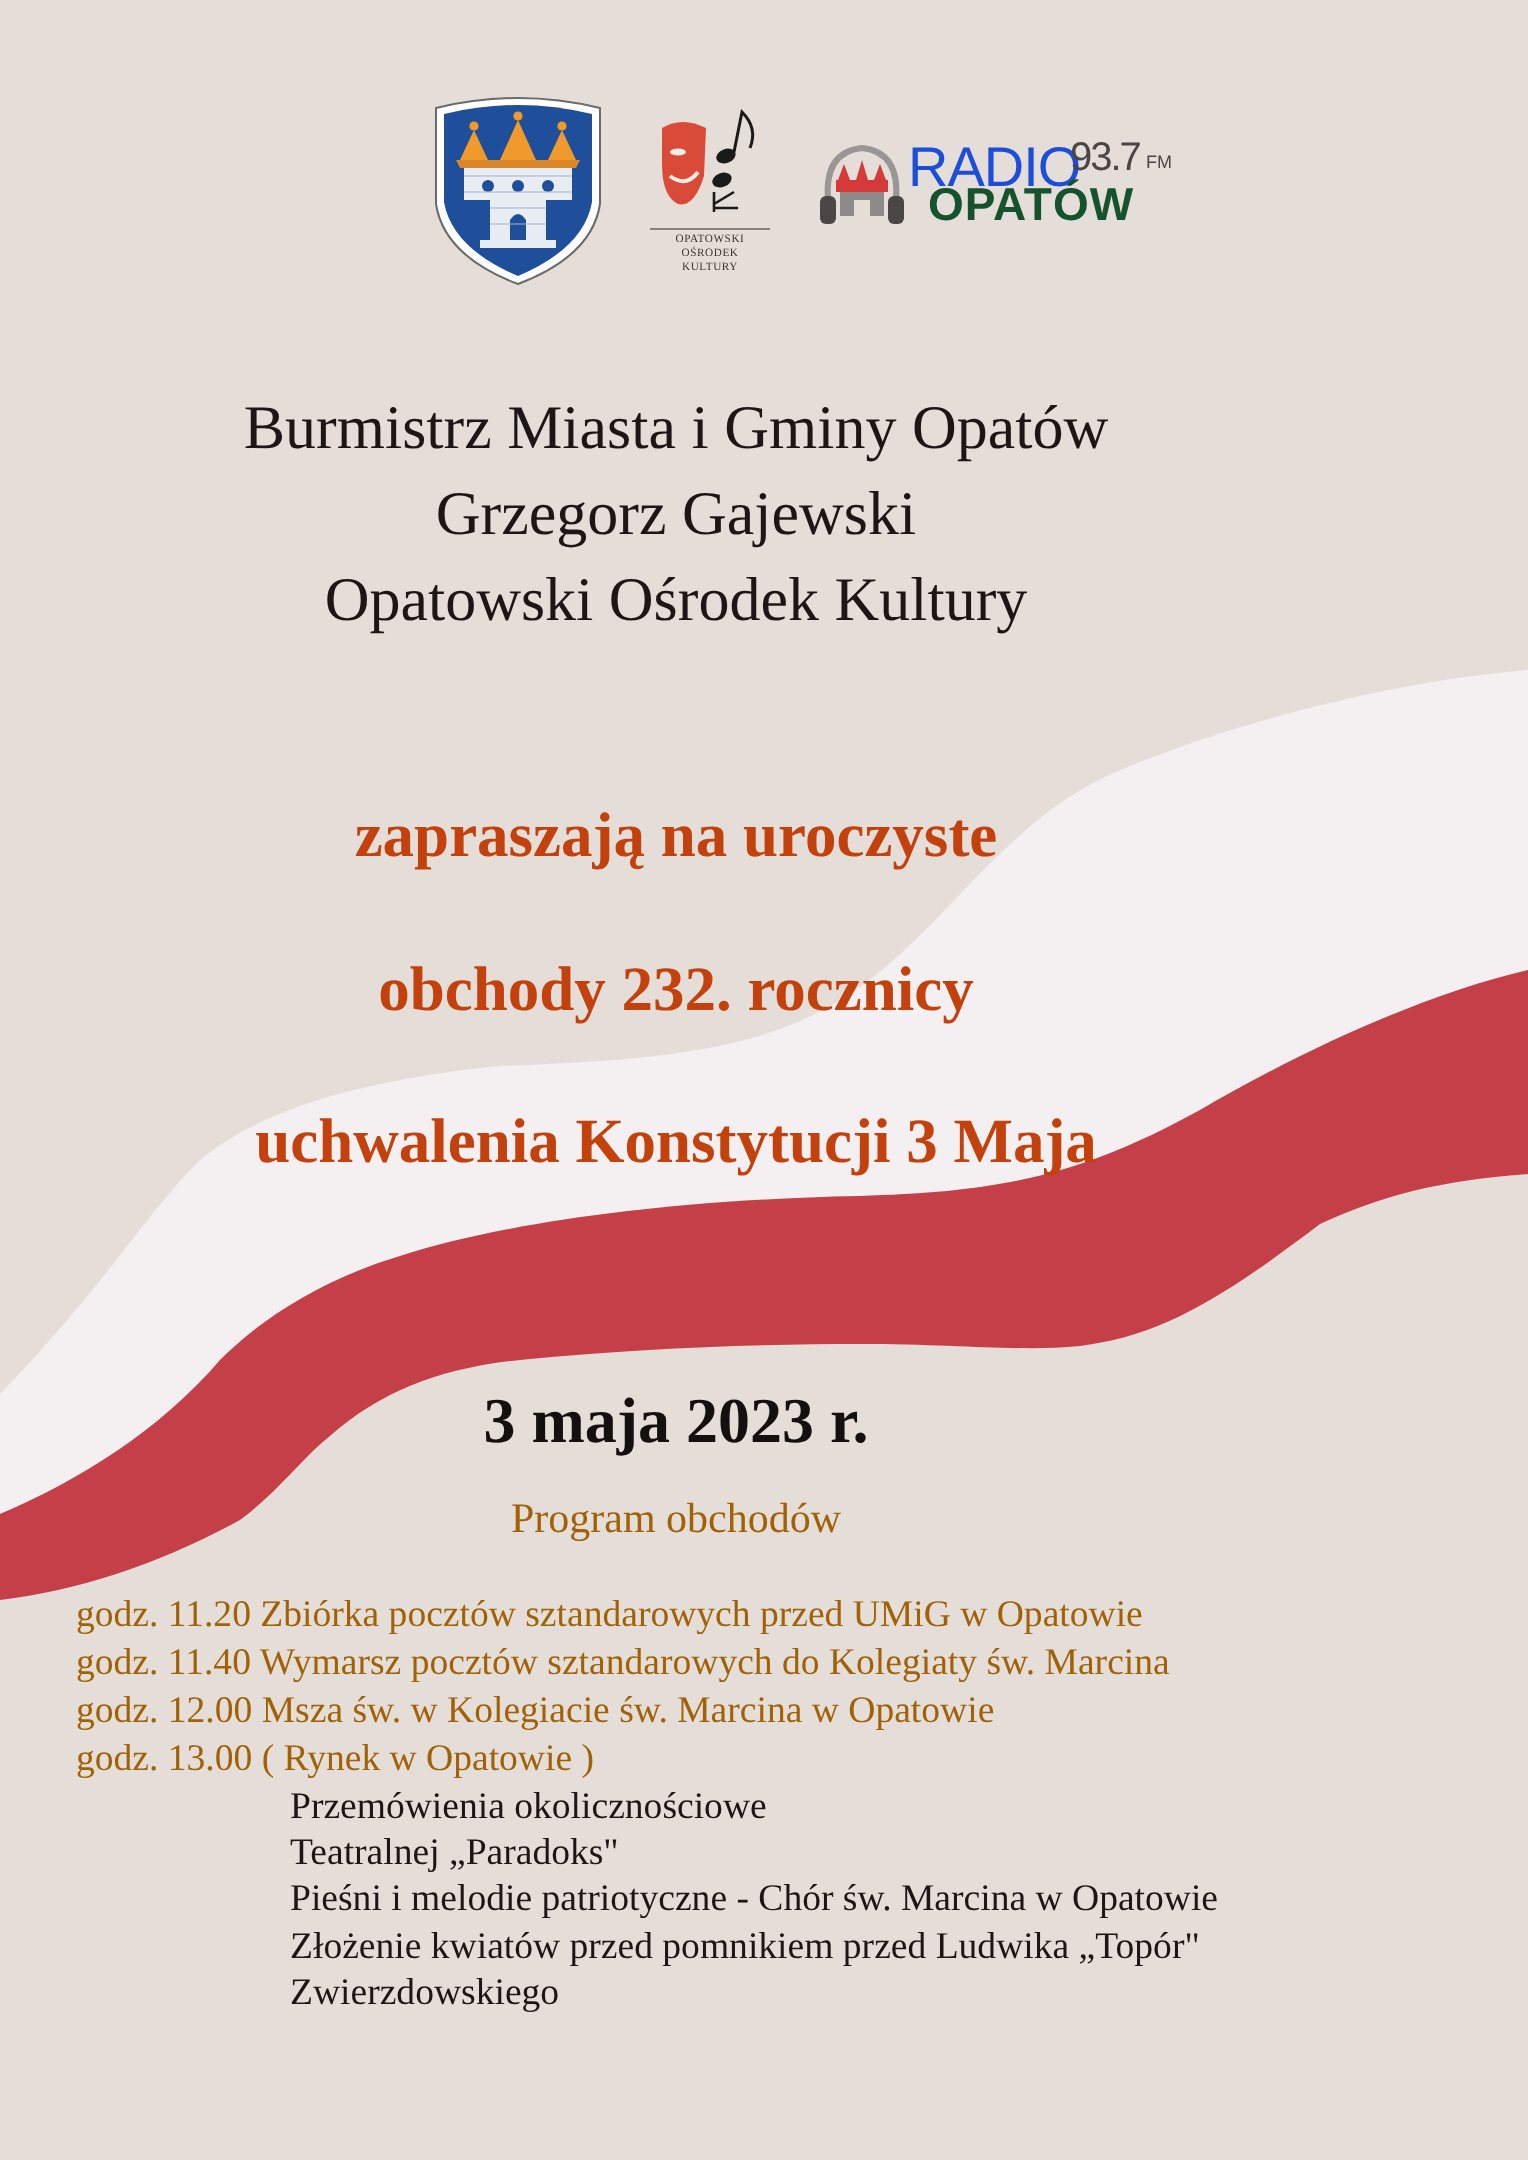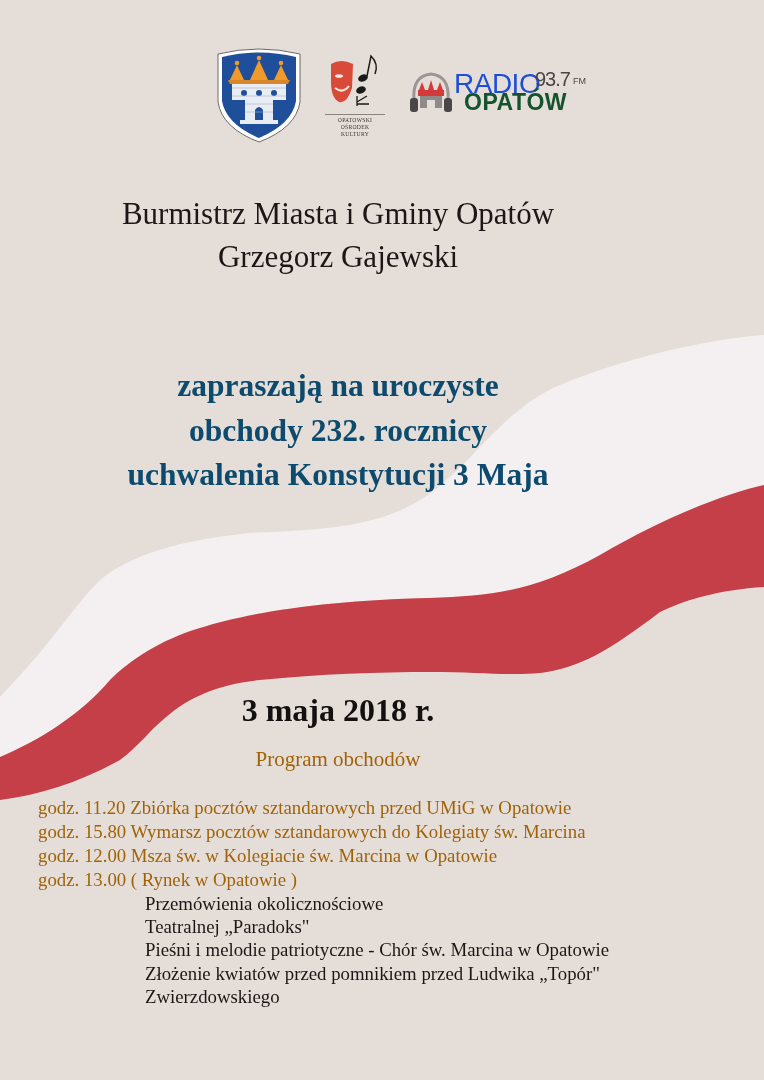--- a/index.html
+++ b/index.html
@@ -42,21 +42,21 @@
     font-family: "Liberation Sans", sans-serif; font-weight: bold; font-size: 23px; color: #14532d; letter-spacing: 0.5px;
   }
 
   .text-block { position: absolute; left: 0; width: 676px; text-align: center; }
   .organizers { top: 192px; }
   .organizers .line {
     display: block; font-size: 31px; line-height: 43px; font-weight: normal; color: #1c1616;
   }
   .invite { top: 364px; }
   .invite .line {
-    display: block; font-size: 31.5px; line-height: 44.5px; font-weight: bold; color: #0c4a6e;
+    display: block; font-size: 31.5px; line-height: 44.5px; font-weight: bold; color: #c2410c; margin-top: 32px;
   }
   .date { top: 688px; }
   .date .line { display: block; font-size: 32px; line-height: 44px; font-weight: bold; color: #141010; }
   .program-title { top: 743px; }
   .program-title .line { display: block; font-size: 21px; line-height: 32px; color: #a16207; }
 
   .schedule { position: absolute; left: 38px; top: 796px; width: 700px; }
   .sched-row { display: block; font-size: 18.8px; line-height: 24px; color: #a16207; white-space: nowrap; }
   .sched-sub { display: block; font-size: 18.8px; line-height: 23.2px; color: #1c1616; white-space: nowrap; padding-left: 107px; }
 </style>
@@ -128,39 +128,40 @@
       <span class="radio-word">RADIO</span>
       <span class="radio-freq">93.7</span>
       <span class="radio-fm">FM</span>
       <span class="radio-city">OPATÓW</span>
     </div>
   </div>
 
   <div class="text-block organizers">
     <span class="line">Burmistrz Miasta i Gminy Opatów</span>
     <span class="line">Grzegorz Gajewski</span>
+    <span class="line">Opatowski Ośrodek Kultury</span>
   </div>
 
   <div class="text-block invite">
     <span class="line">zapraszają na uroczyste</span>
     <span class="line">obchody 232. rocznicy</span>
     <span class="line">uchwalenia Konstytucji 3 Maja</span>
   </div>
 
   <div class="text-block date">
-    <span class="line">3 maja 2018 r.</span>
+    <span class="line">3 maja 2023 r.</span>
   </div>
 
   <div class="text-block program-title">
     <span class="line">Program obchodów</span>
   </div>
 
   <div class="schedule">
     <span class="sched-row">godz. 11.20 Zbiórka pocztów sztandarowych przed UMiG w Opatowie</span>
-    <span class="sched-row">godz. 15.80 Wymarsz pocztów sztandarowych do Kolegiaty św. Marcina</span>
+    <span class="sched-row">godz. 11.40 Wymarsz pocztów sztandarowych do Kolegiaty św. Marcina</span>
     <span class="sched-row">godz. 12.00 Msza św. w Kolegiacie św. Marcina w Opatowie</span>
     <span class="sched-row">godz. 13.00 ( Rynek w Opatowie )</span>
     <span class="sched-sub">Przemówienia okolicznościowe</span>
     <span class="sched-sub">Teatralnej „Paradoks"</span>
     <span class="sched-sub">Pieśni i melodie patriotyczne - Chór św. Marcina w Opatowie</span>
     <span class="sched-sub">Złożenie kwiatów przed pomnikiem przed Ludwika „Topór"</span>
     <span class="sched-sub">Zwierzdowskiego</span>
   </div>
 
 </div>

